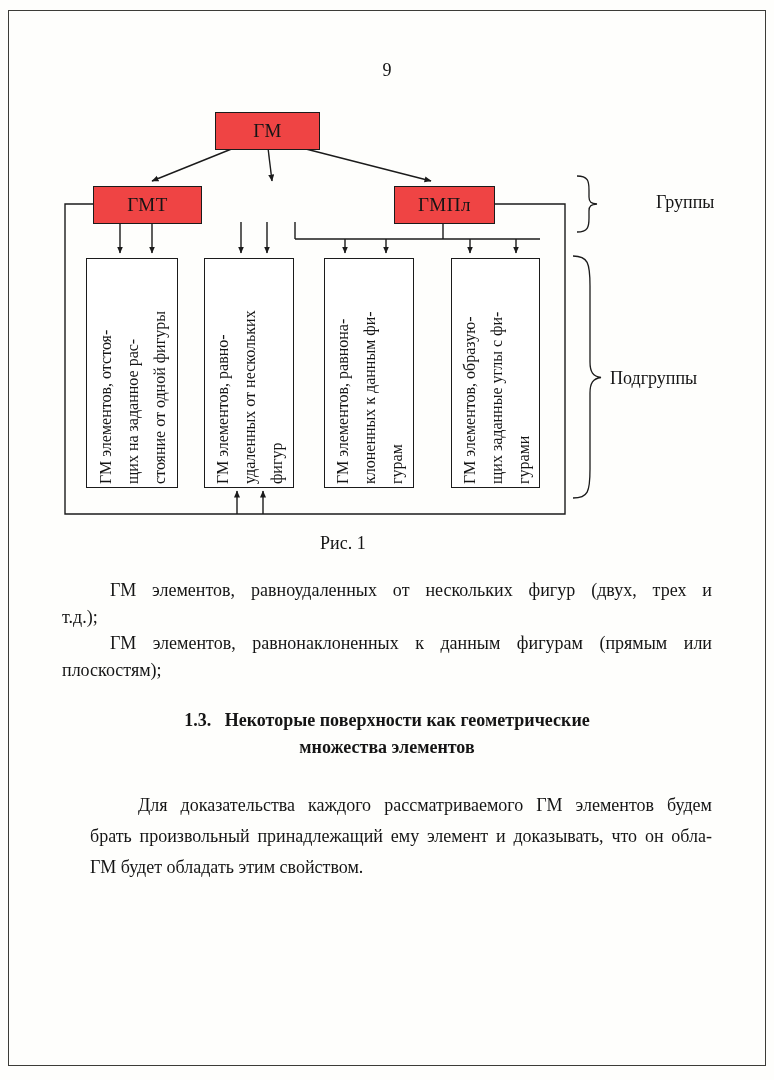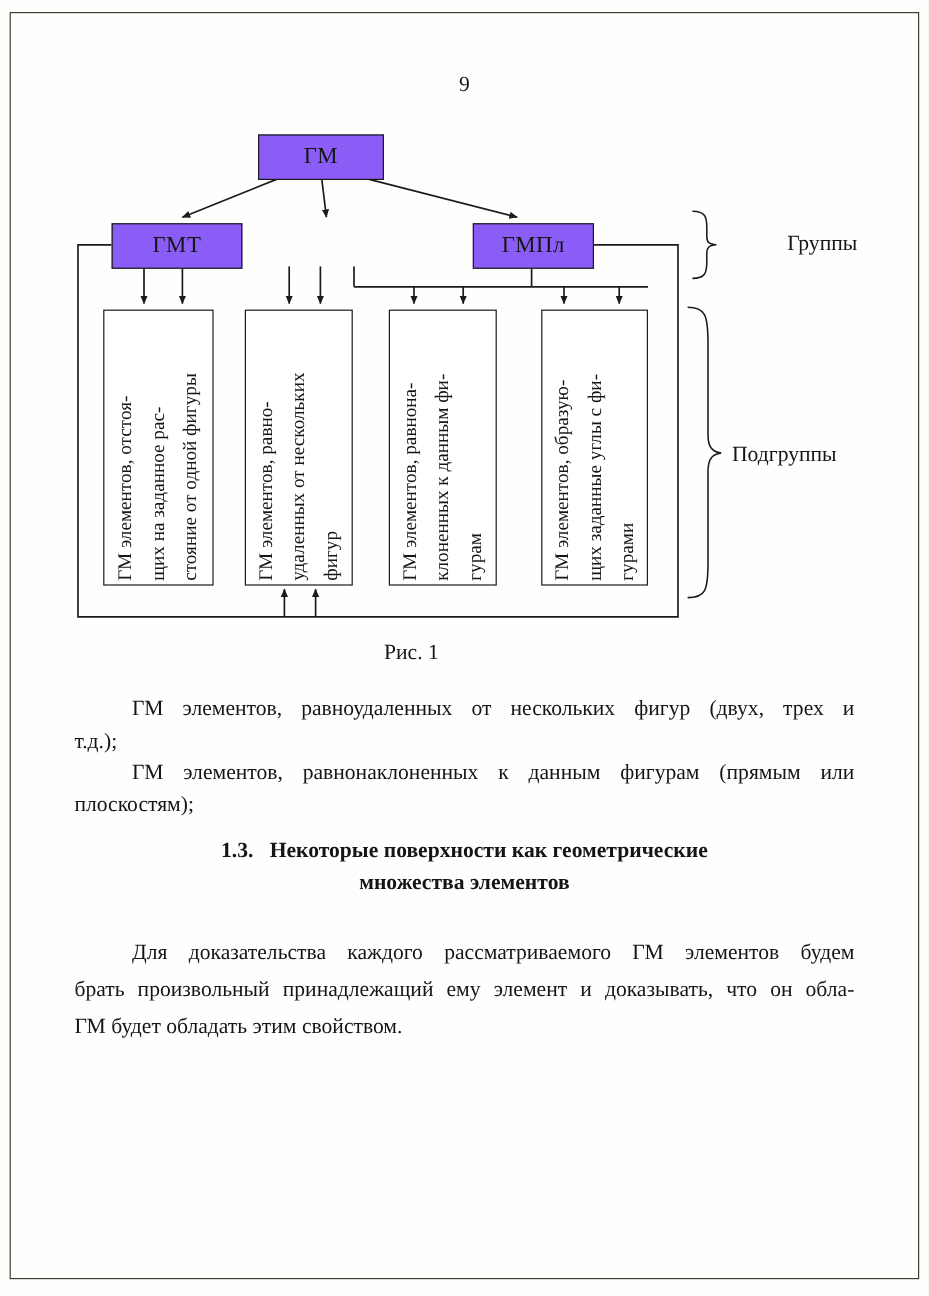--- a/index.html
+++ b/index.html
@@ -9,42 +9,42 @@
     font-family:"Liberation Serif","DejaVu Serif",serif;
     overflow:hidden;
   }
   .frame{position:absolute;left:8px;top:10px;right:8px;bottom:14px;border:1.5px solid #3c3c38;pointer-events:none;}
   .pageno{position:absolute;left:0;top:60px;width:774px;text-align:center;font-size:18px;}
 
   
   .diagram{position:absolute;left:0;top:0;width:774px;height:570px;}
   .diagram svg{position:absolute;left:0;top:0;}
   .box{
-    position:absolute;border:1.6px solid #1b1b1b;background:#8b5cf6;
+    position:absolute;border:1.6px solid #1b1b1b;background:#ef4444;
     display:flex;align-items:center;justify-content:center;
     font-size:19px;letter-spacing:.5px;
   }
   .vbox{position:absolute;border:1.6px solid #1b1b1b;background:#fff;}
   .vtext{
     position:absolute;left:50%;top:50%;width:222px;
     transform:translate(-50%,-50%) rotate(-90deg);
     font-size:16px;line-height:27px;white-space:nowrap;
   }
   .vline{display:block;text-align:left;}
   .brace-label{position:absolute;font-size:18px;}
   .caption{position:absolute;left:320px;top:533px;width:140px;text-align:left;font-size:18px;}
 
   
   .text-block{position:absolute;left:62px;top:577px;width:650px;font-size:18px;}
   .para .line{line-height:26.5px;text-align:justify;text-align-last:justify;}
   .para .line:first-child{text-indent:48px;}
   .para .line:last-child{text-align-last:left;}
-  .heading{margin-top:12px;}
+  .heading{margin-top:24px;}
   .heading .line{line-height:27px;text-align:center;font-weight:bold;}
-  .final{margin-top:29px;}
+  .final{margin-top:29px;margin-left:28px;}
   .final .line{line-height:31px;text-align:justify;text-align-last:justify;}
   .final .line:first-child{text-indent:48px;}
   .final .line:last-child{text-align-last:left;}
 </style>
 </head>
 <body>
 
 <div class="page">
   <div class="frame"></div>
   <div class="pageno">9</div>

